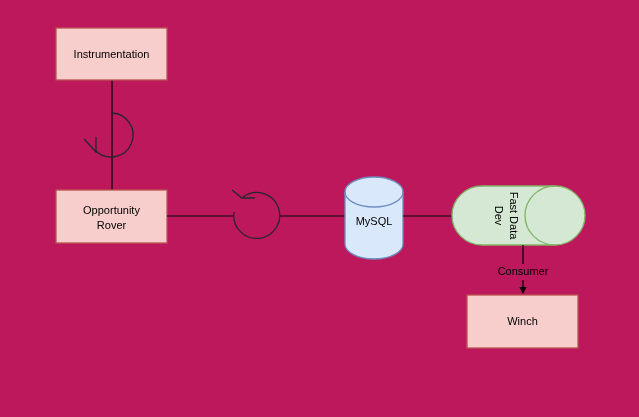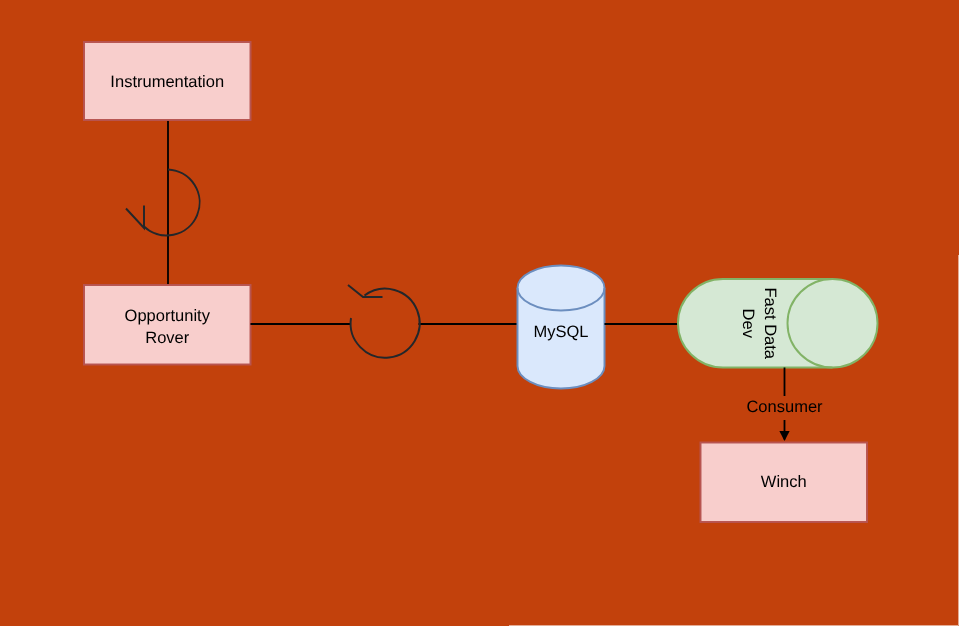--- a/index.html
+++ b/index.html
@@ -11,21 +11,21 @@
   body {
     width: 639px;
     height: 417px;
     font-family: "Liberation Sans", sans-serif;
     overflow: hidden;
   }
   #canvas {
     position: relative;
     width: 639px;
     height: 417px;
-    background: #c2410c;
+    background: #be185d;
   }
   svg.diagram {
     position: absolute;
     left: 0;
     top: 0;
     width: 639px;
     height: 417px;
   }
   .node-label {
     font-family: "Liberation Sans", sans-serif;

